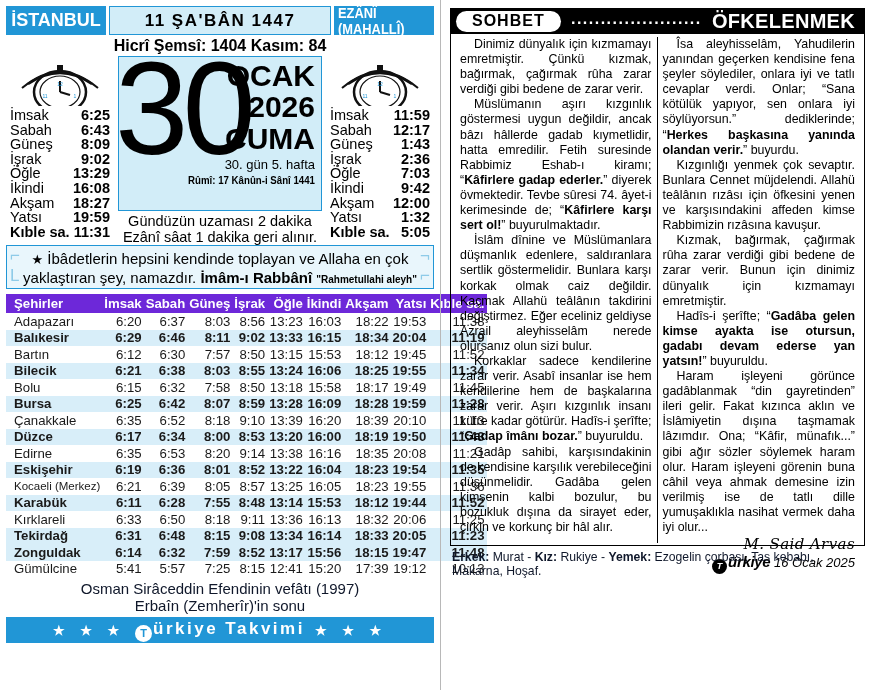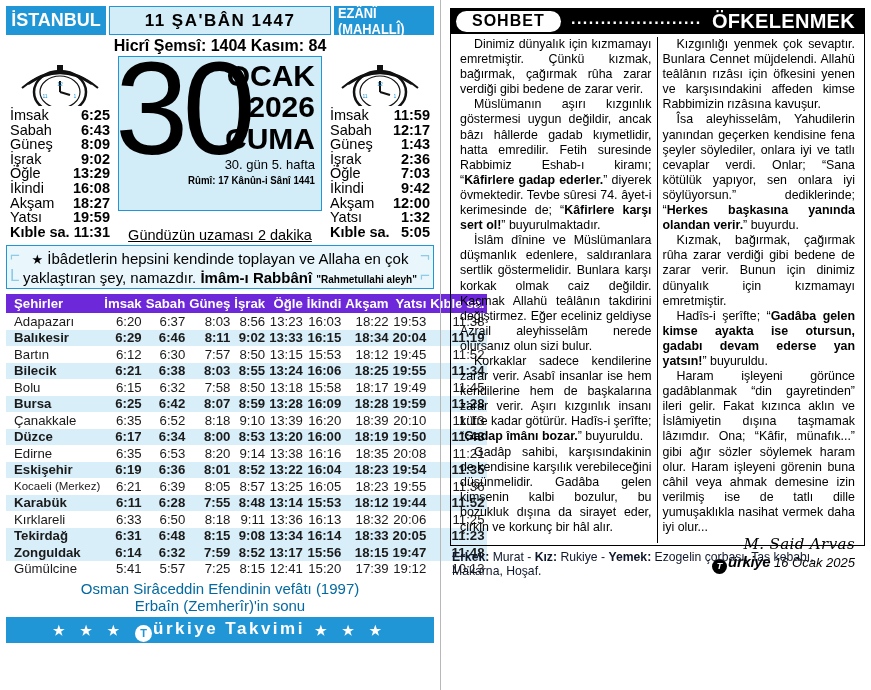--- a/index.html
+++ b/index.html
@@ -120,23 +120,22 @@
   .m-month { font-size: 30px; font-weight: bold; line-height: 30px; letter-spacing: 0px; }
   .m-year  { font-size: 30px; font-weight: bold; line-height: 32px; }
   .m-dow   { font-size: 30px; font-weight: bold; line-height: 32px; }
   .m-sub   { font-size: 13px; font-weight: normal; line-height: 16px; margin-top: 2px; text-align: right; }
   .m-rumi  { font-size: 11px; font-weight: bold; line-height: 14px; transform: scaleX(0.88); transform-origin: right center; }
 
   .notes {
     text-align: center;
     font-size: 14.5px;
     line-height: 16px;
-    margin-top: 16px;
+    margin-top: 2px;
     color: #000;
-    text-decoration: underline;
   }
 
   
   .quote-box {
     margin-top: 4px;
     border: 1px solid #2196d6;
     background: #e9f6fc;
     padding: 4px 14px 5px 14px;
     position: relative;
     height: 44px;
@@ -189,21 +188,21 @@
   .city-table tr.alt { background: #d8eef9; }
   .city-table tr.alt td { font-weight: bold; }
   .city-table td.small { font-size: 11.5px; }
 
   
   .bottom-note {
     text-align: center;
     font-size: 15px;
     line-height: 17px;
     margin-top: 3px;
-    color: #0369a1;
+    color: #0f172a;
   }
   .brand-bar {
     margin-top: 3px;
     background: #2196d6;
     color: #fff;
     height: 26px;
     display: flex; align-items: center; justify-content: center;
     gap: 10px;
     font-weight: bold;
     letter-spacing: 2.5px;
@@ -712,22 +711,22 @@
     <div class="article-box">
       <div class="art-col first" id="col1">
           <p>Dinimiz dünyalık için kızmamayı emretmiştir. Çünkü kızmak, bağırmak, çağırmak rûha zarar verdiği gibi bedene de zarar verir.</p>
           <p>Müslümanın aşırı kızgınlık göstermesi uygun değildir, ancak bâzı hâllerde gadab kıymetlidir, hatta emredilir. Fetih suresinde Rabbimiz Eshab-ı kiramı; “<b>Kâfirlere gadap ederler.</b>” diyerek övmektedir. Tevbe sûresi 74. âyet-i kerimesinde de; “<b>Kâfirlere karşı sert ol!</b>”  buyurulmaktadır.</p>
           <p>İslâm dînine ve Müslümanlara düşmanlık edenlere, saldıranlara sertlik göstermelidir. Bunlara karşı korkak olmak caiz değildir. Kaçmak Allahü teâlânın takdirini değiştirmez. Eğer eceliniz geldiyse Azrail aleyhisselâm nerede olursanız olun sizi bulur.</p>
           <p>Korkaklar sadece kendilerine zarar verir. Asabî insanlar ise hem kendilerine hem de başkalarına zarar verir. Aşırı kızgınlık insanı küfre kadar götürür. Hadîs-i şerîfte; “<b>Gadap îmânı bozar.</b>” buyuruldu.</p>
           <p>Gadâp sahibi, karşısındakinin de kendisine karşılık verebileceğini düşünmelidir. Gadâba gelen kimsenin kalbi bozulur, bu bozukluk dışına da sirayet eder, çirkin ve korkunç bir hâl alır.</p>
         </div>
       <div class="art-col" id="col2">
         <div id="col2-paras">
+            <p>Îsa aleyhisselâm, Yahudilerin yanından geçerken kendisine fena şeyler söylediler, onlara iyi ve tatlı cevaplar verdi. Onlar; “Sana kötülük yapıyor, sen onlara iyi söylüyorsun.” dediklerinde; “<b>Herkes başkasına yanında olandan verir.</b>” buyurdu.</p>
             <p>Kızgınlığı yenmek çok sevaptır. Bunlara Cennet müjdelendi. Allahü teâlânın rızâsı için öfkesini yenen ve karşısındakini affeden kimse Rabbimizin rızâsına kavuşur.</p>
-            <p>Îsa aleyhisselâm, Yahudilerin yanından geçerken kendisine fena şeyler söylediler, onlara iyi ve tatlı cevaplar verdi. Onlar; “Sana kötülük yapıyor, sen onlara iyi söylüyorsun.” dediklerinde; “<b>Herkes başkasına yanında olandan verir.</b>” buyurdu.</p>
             <p>Kızmak, bağırmak, çağırmak rûha zarar verdiği gibi bedene de zarar verir. Bunun için dinimiz dünyalık için kızmamayı emretmiştir.</p>
             <p>Hadîs-i şerîfte; “<b>Gadâba gelen kimse ayakta ise otursun, gadabı devam ederse yan yatsın!</b>” buyuruldu.</p>
             <p>Haram işleyeni görünce gadâblanmak “din gayretinden” ileri gelir. Fakat kızınca aklın ve İslâmiyetin dışına taşmamak lâzımdır. Ona; “Kâfir, münafık...” gibi ağır sözler söylemek haram olur. Haram işleyeni görenin buna câhil veya ahmak demesine izin verilmiş ise de tatlı dille yumuşaklıkla nasihat vermek daha iyi olur...</p>
           </div>
         <div class="signature">M. Said Arvas</div>
         <div class="tr-credit">
           <span class="tr-logo">T</span><span class="tr-name">ürkiye</span>
           <span class="tr-date">16 Ocak 2025</span>
         </div>
       </div>

